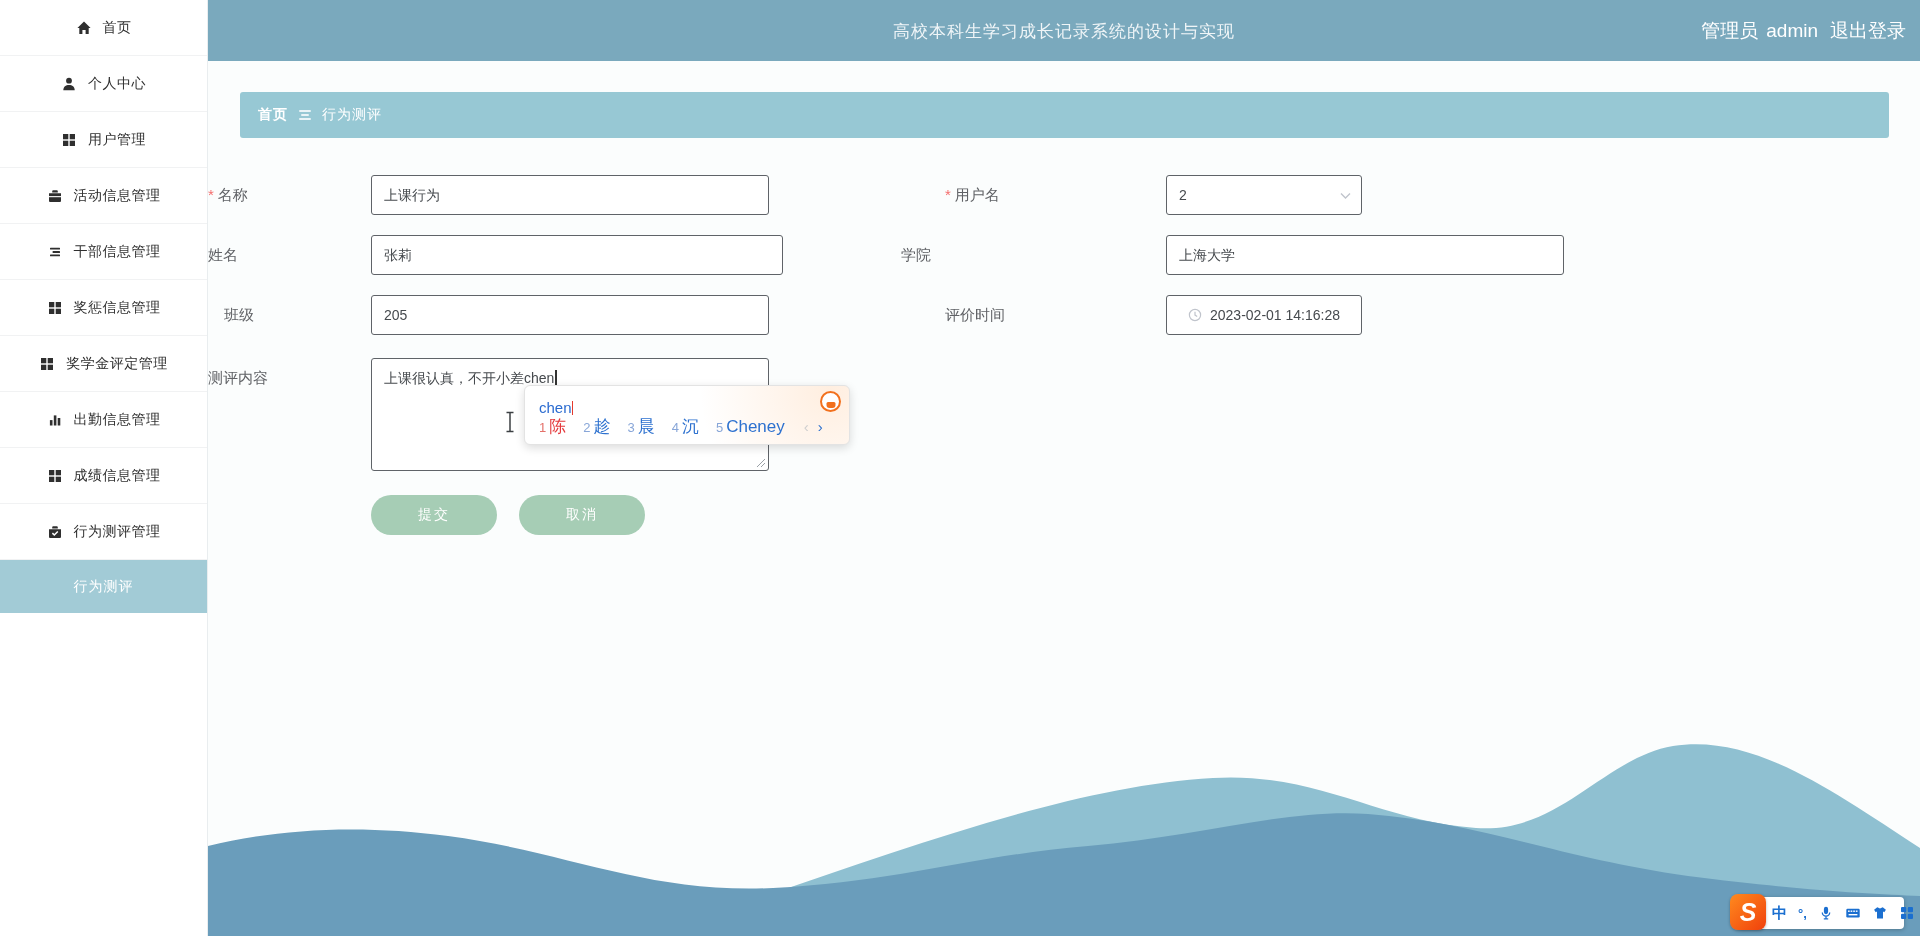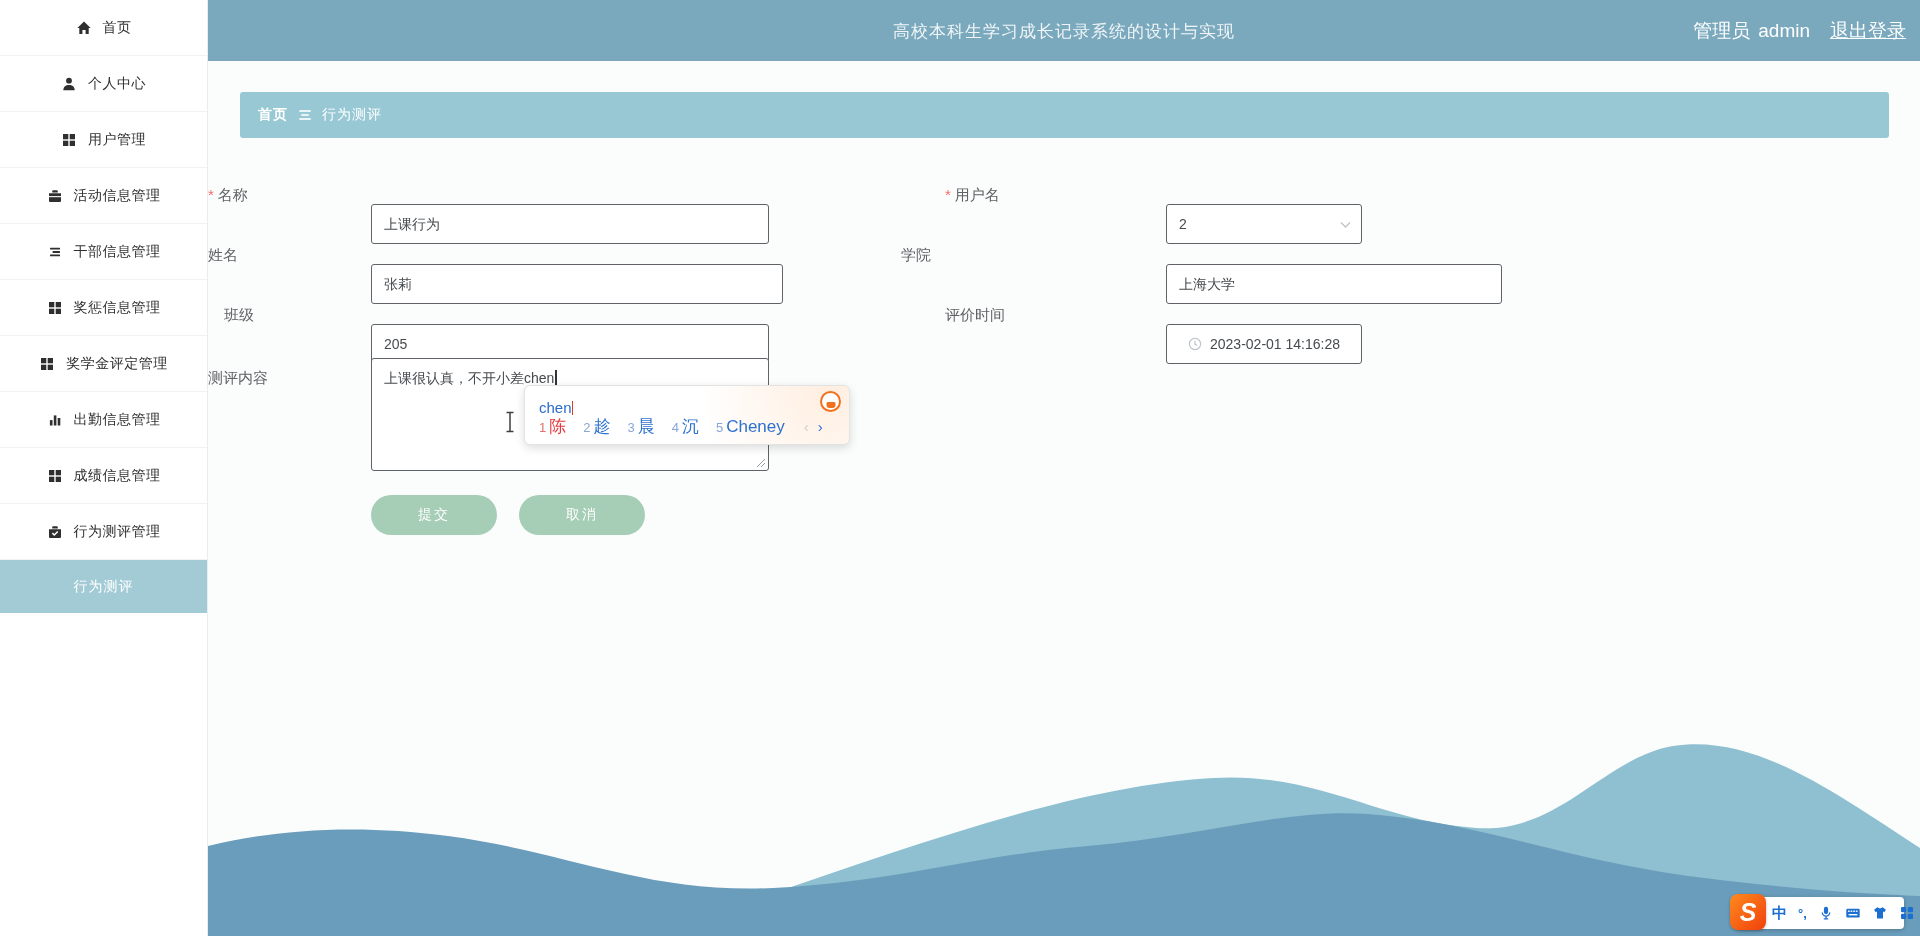--- a/index.html
+++ b/index.html
@@ -16,42 +16,42 @@
   .submenu-active { height:53px; background:#a2cbd6; display:flex; align-items:center;
     justify-content:center; color:#fff; font-size:14px; letter-spacing:1px; cursor:pointer; }
 
   
   .header { position:absolute; left:208px; right:0; top:0; height:61px;
     background:#7aa9bd; z-index:4; }
   .header-title { position:absolute; left:50%; top:50%; transform:translate(-50%,-50%);
     color:rgba(255,255,255,.88); font-size:17px; letter-spacing:1px; white-space:nowrap; }
   .header-right { position:absolute; right:14px; top:0; height:61px; display:flex;
     align-items:center; gap:8px; color:#fff; font-size:19px; }
-  .header-right .logout { margin-left:12px; cursor:pointer;text-decoration:underline; }
+  .header-right .logout { margin-left:4px; cursor:pointer; }
 
   
   .main { position:absolute; left:208px; top:61px; right:0; bottom:0;
     background:#fbfdfd; overflow:hidden; }
   .breadcrumb { position:absolute; left:32px; top:31px; width:1649px; height:46px;
     background:#97c8d4; border-radius:3px; display:flex; align-items:center;
     padding-left:18px; gap:10px; color:#fff; font-size:14px; }
   .crumb-home { font-weight:bold; letter-spacing:1px; cursor:pointer; }
   .crumb-sep { display:flex; flex-direction:column; gap:2.5px; width:14px; align-items:center; }
   .crumb-sep i { display:block; height:1.6px; background:#e9f4f7; border-radius:1px; }
   .crumb-sep i:nth-child(1){ width:12px; } .crumb-sep i:nth-child(2){ width:8px; }
   .crumb-sep i:nth-child(3){ width:12px; }
   .crumb-current { letter-spacing:1px; }
 
   
   .f-label { position:absolute; height:40px; line-height:40px; font-size:15px;
     color:#606266; text-align:left; white-space:nowrap; }
   .req { color:#f56c6c; margin-right:4px; }
   .f-input { position:absolute; height:40px; background:#fff; border:1px solid #5f6368;
     border-radius:3px; font-size:14px; color:#464a4e; line-height:38px;
-    padding:0 12px; white-space:nowrap; overflow:hidden;margin-top:29px; }
+    padding:0 12px; white-space:nowrap; overflow:hidden; }
   .f-select { cursor:pointer; }
   .f-select .chev { position:absolute; right:10px; top:16px; }
   .f-time { display:flex; align-items:center; gap:8px; padding:0 10px;justify-content:center; }
   .f-textarea { position:absolute; background:#fff; border:1px solid #5f6368;
     border-radius:3px; font-size:14px; color:#464a4e; padding:9px 12px; line-height:20px; }
   .caret-dark { display:inline-block; width:1.5px; height:15px; background:#333;
     vertical-align:-2px; margin-left:1px; }
   .resize-corner { position:absolute; right:2px; bottom:2px; }
 
   .btn { position:absolute; width:126px; height:40px; border:none; border-radius:20px;
@@ -225,21 +225,21 @@
     <span>2</span>
     <svg class="chev" width="11" height="8" viewBox="0 0 11 8">
         <path d="M1 1.5 L5.5 6 L10 1.5" stroke="#c0c4cc" stroke-width="1.4" fill="none"></path>
       </svg>
   </div>
 
   <div class="f-label" style="left:0;top:174px;width:151px;">姓名</div>
   <div class="f-input" style="left:163px;top:174px;width:412px;">张莉</div>
 
   <div class="f-label" style="left:693px;top:174px;width:210px;">学院</div>
-  <div class="f-input" style="left:958px;top:174px;width:336px;">上海大学</div>
+  <div class="f-input" style="left:958px;top:174px;width:398px;">上海大学</div>
 
   <div class="f-label" style="left:16px;top:234px;width:151px;">班级</div>
   <div class="f-input" style="left:163px;top:234px;width:398px;">205</div>
 
   <div class="f-label" style="left:737px;top:234px;width:210px;">评价时间</div>
   <div class="f-input f-time" style="left:958px;top:234px;width:196px;">
     <svg width="14" height="14" viewBox="0 0 14 14">
         <circle cx="7" cy="7" r="5.6" fill="none" stroke="#c0c4cc" stroke-width="1.2"></circle>
         <path d="M7 3.8 v3.3 l2.2 1.3" stroke="#c0c4cc" stroke-width="1.2" fill="none"></path>
       </svg>

